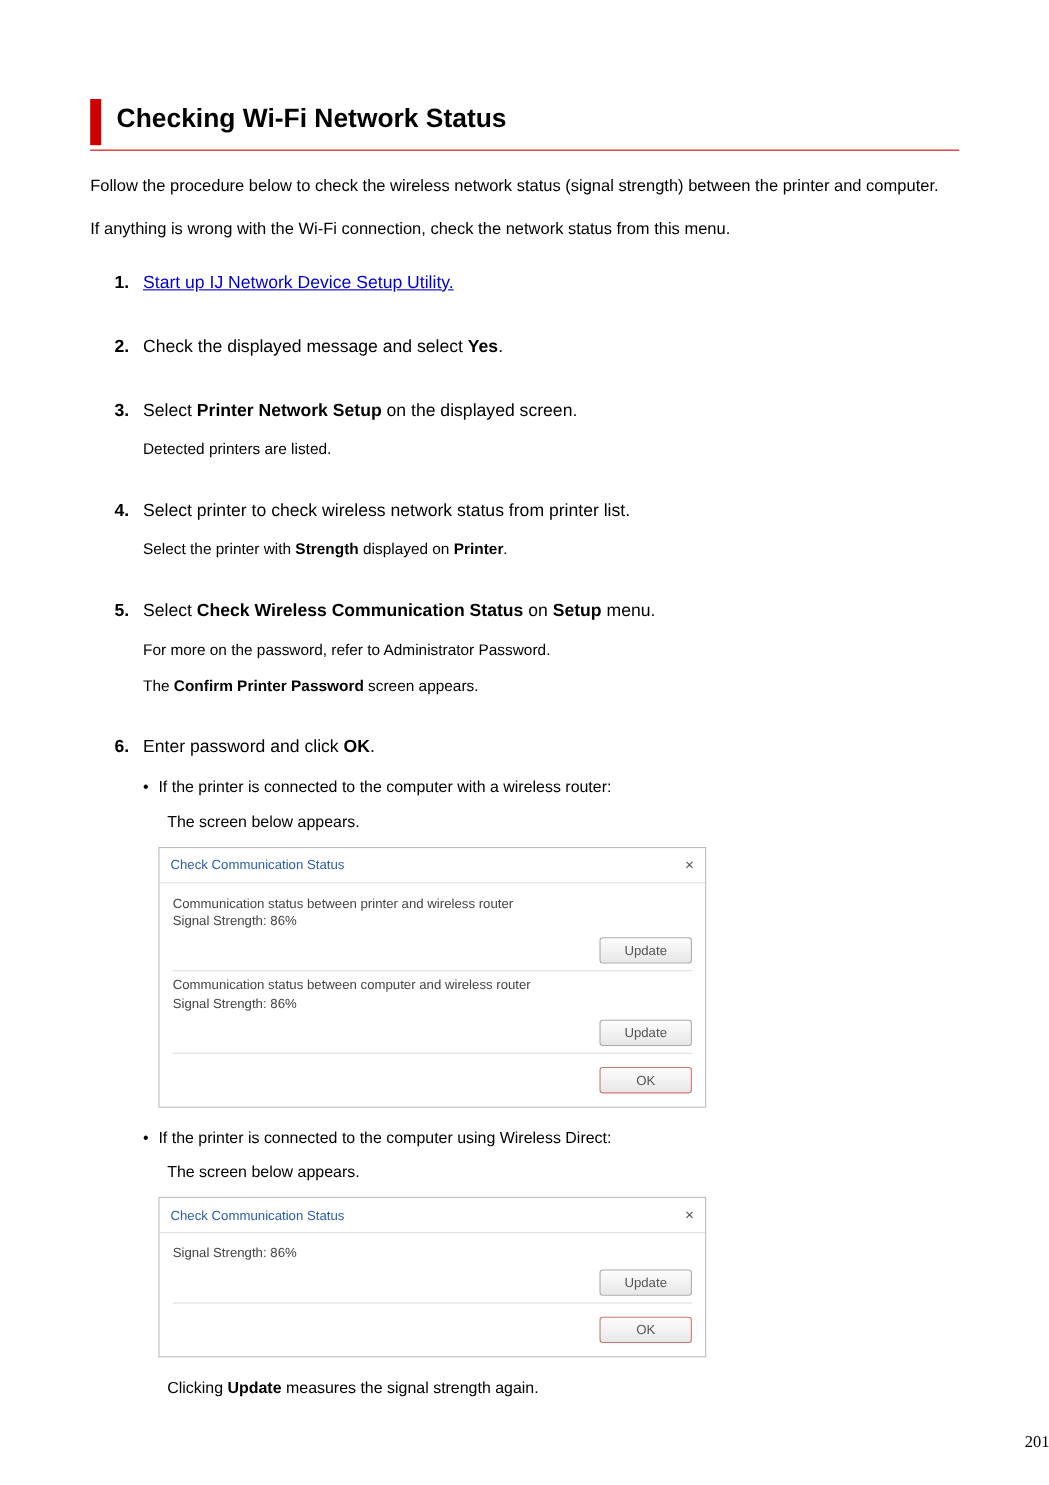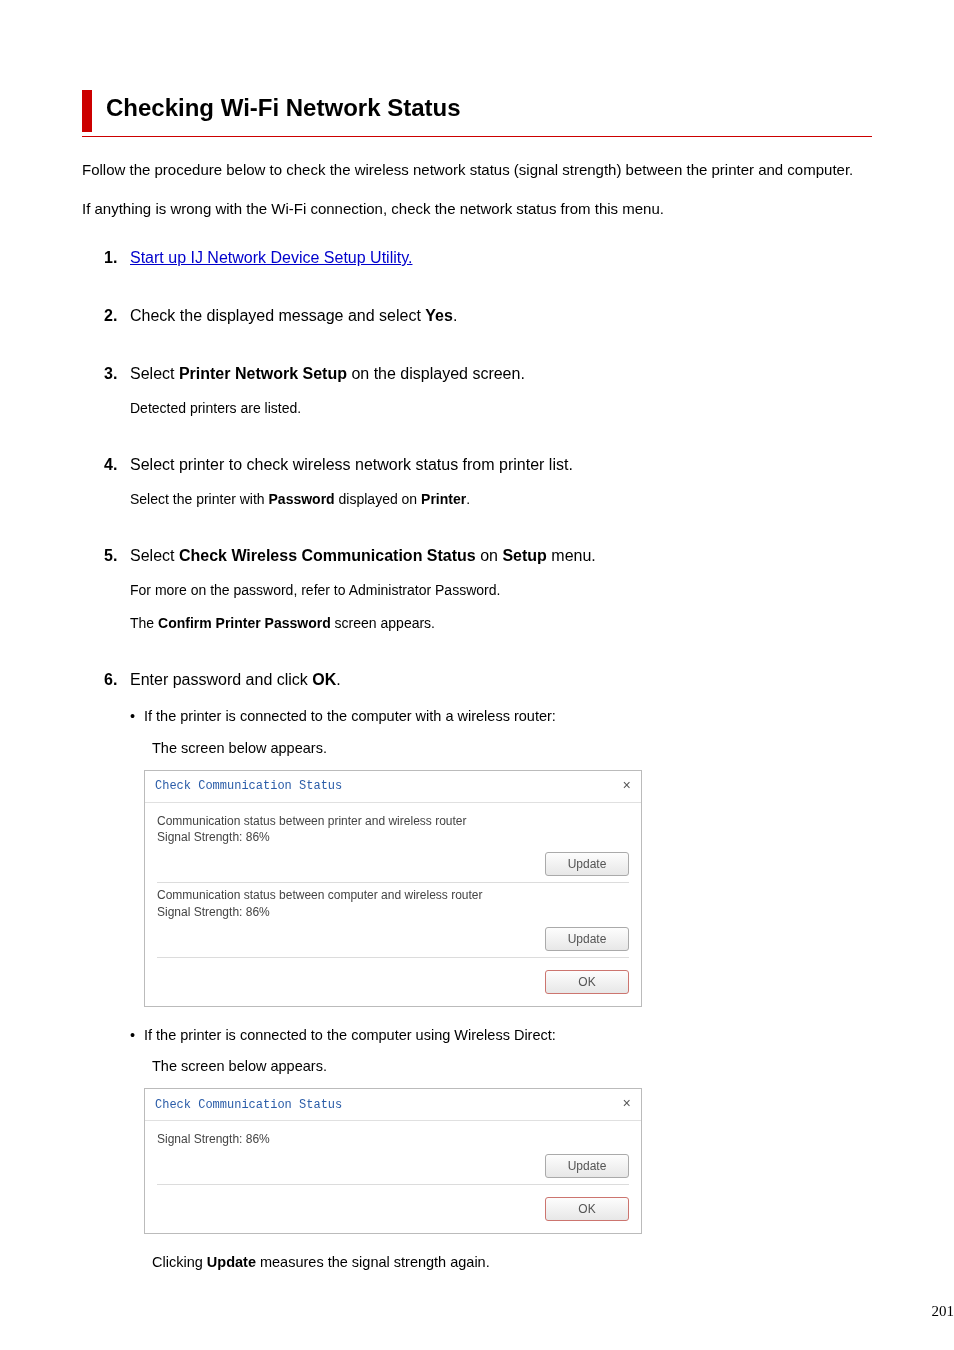--- a/index.html
+++ b/index.html
@@ -80,21 +80,20 @@
     margin-bottom: 18px;
   }
   .dialog-titlebar {
     display: flex;
     justify-content: space-between;
     align-items: center;
     padding: 5px 10px 5px 10px;
     border-bottom: 1px solid #e0e0e0;
     color: #2a5ca8;
     font-size: 12px;
-    font-family: Liberation Mono, monospace;
   }
   .close-x { color: #555555; font-size: 14px; }
   .dialog-body { padding: 10px 12px 12px 12px; }
   .dlabel { color: #444444; font-size: 12px; line-height: 1.4; }
   .row-btn {
     display: flex;
     justify-content: flex-end;
     margin-top: 6px;
     margin-bottom: 6px;
   }
@@ -178,21 +177,21 @@
     </div>
     <div class="step-desc">Detected printers are listed.</div>
   </div>
 
   <div class="step">
     <div class="step-line">
       <span class="num">4.</span>
       <span class="step-body">Select printer to check wireless network status from printer list.</span>
     </div>
     <div class="step-desc">
-      <span>Select the printer with </span><b>Password</b><span> displayed on </span><b>Printer</b><span>.</span>
+      <span>Select the printer with </span><b>Strength</b><span> displayed on </span><b>Printer</b><span>.</span>
     </div>
   </div>
 
   <div class="step">
     <div class="step-line">
       <span class="num">5.</span>
       <span class="step-body">
         <span>Select </span><b>Check Wireless Communication Status</b><span> on </span><b>Setup</b><span> menu.</span>
       </span>
     </div>

